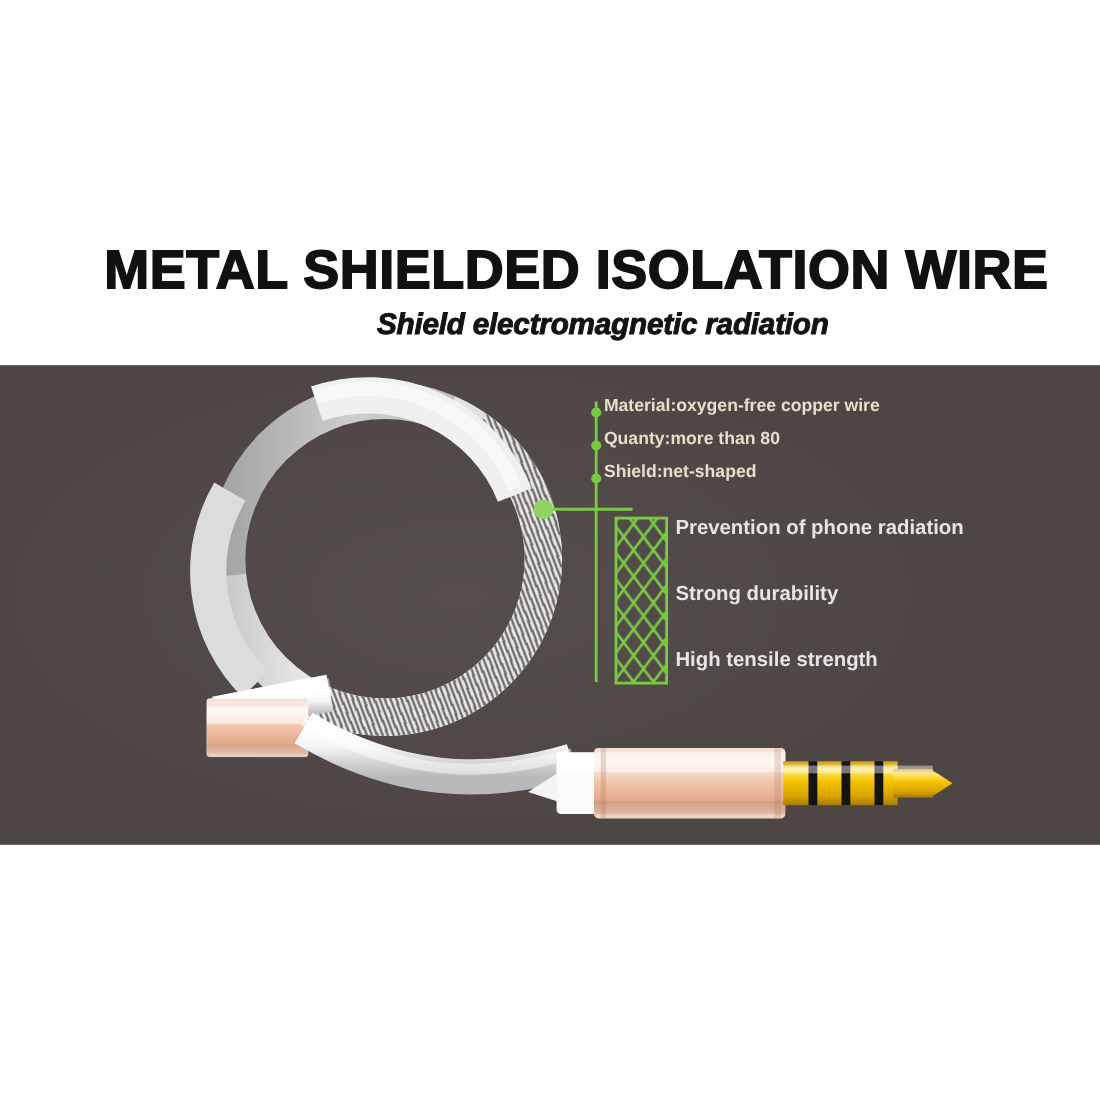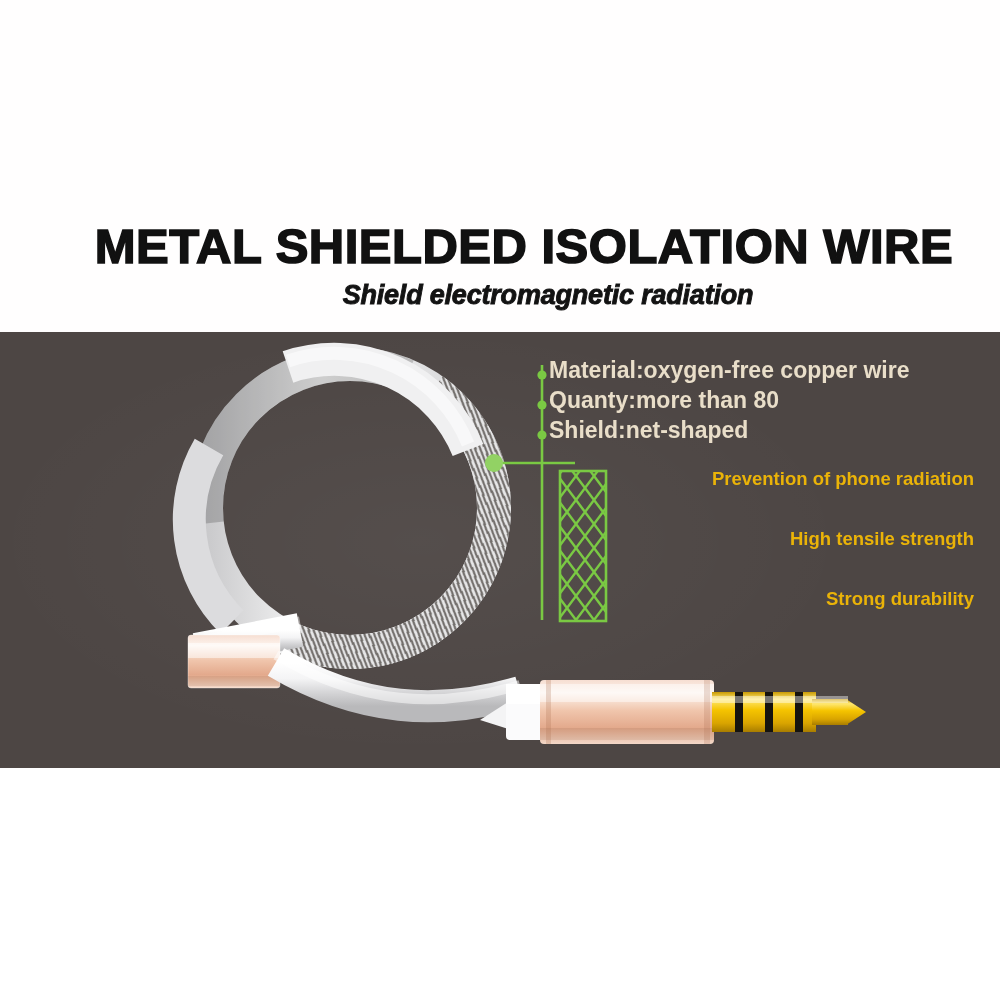--- a/index.html
+++ b/index.html
@@ -58,33 +58,32 @@
 
   
   .callout{position:absolute;left:0;top:0;width:1000px;height:436px;}
 
   .spec-list{
     position:absolute;left:549px;top:23px;width:400px;
   }
   .spec-item{
     position:relative;
     height:30px;line-height:30px;
-    font-size:23px;font-weight:bold;
+    font-size:16px;font-weight:bold;
     color:#e9dec9;
     white-space:nowrap;
     padding-left:0px;
   }
 
   .feat-list{position:absolute;left:614px;top:135px;width:360px;}
   .feat-item{
     height:60px;line-height:24px;
     font-size:18.5px;font-weight:bold;
-    color:#eab308;
-    white-space:nowrap;
-    text-align:right;
+    color:#e5e5e5;
+    white-space:nowrap;
   }
 </style>
 </head>
 <body>
 
 <div class="page">
 
   <div class="header">
     <div class="title">METAL SHIELDED ISOLATION WIRE</div>
     <div class="subtitle">Shield electromagnetic radiation</div>
@@ -222,19 +221,19 @@
     </svg>
 
     <div class="spec-list">
       <div class="spec-item">Material:oxygen-free copper wire</div>
       <div class="spec-item">Quanty:more than 80</div>
       <div class="spec-item">Shield:net-shaped</div>
     </div>
 
     <div class="feat-list">
       <div class="feat-item">Prevention of phone radiation</div>
+      <div class="feat-item">Strong durability</div>
       <div class="feat-item">High tensile strength</div>
-      <div class="feat-item">Strong durability</div>
     </div>
 
   </div>
 
 </div>
 
 </body></html>

